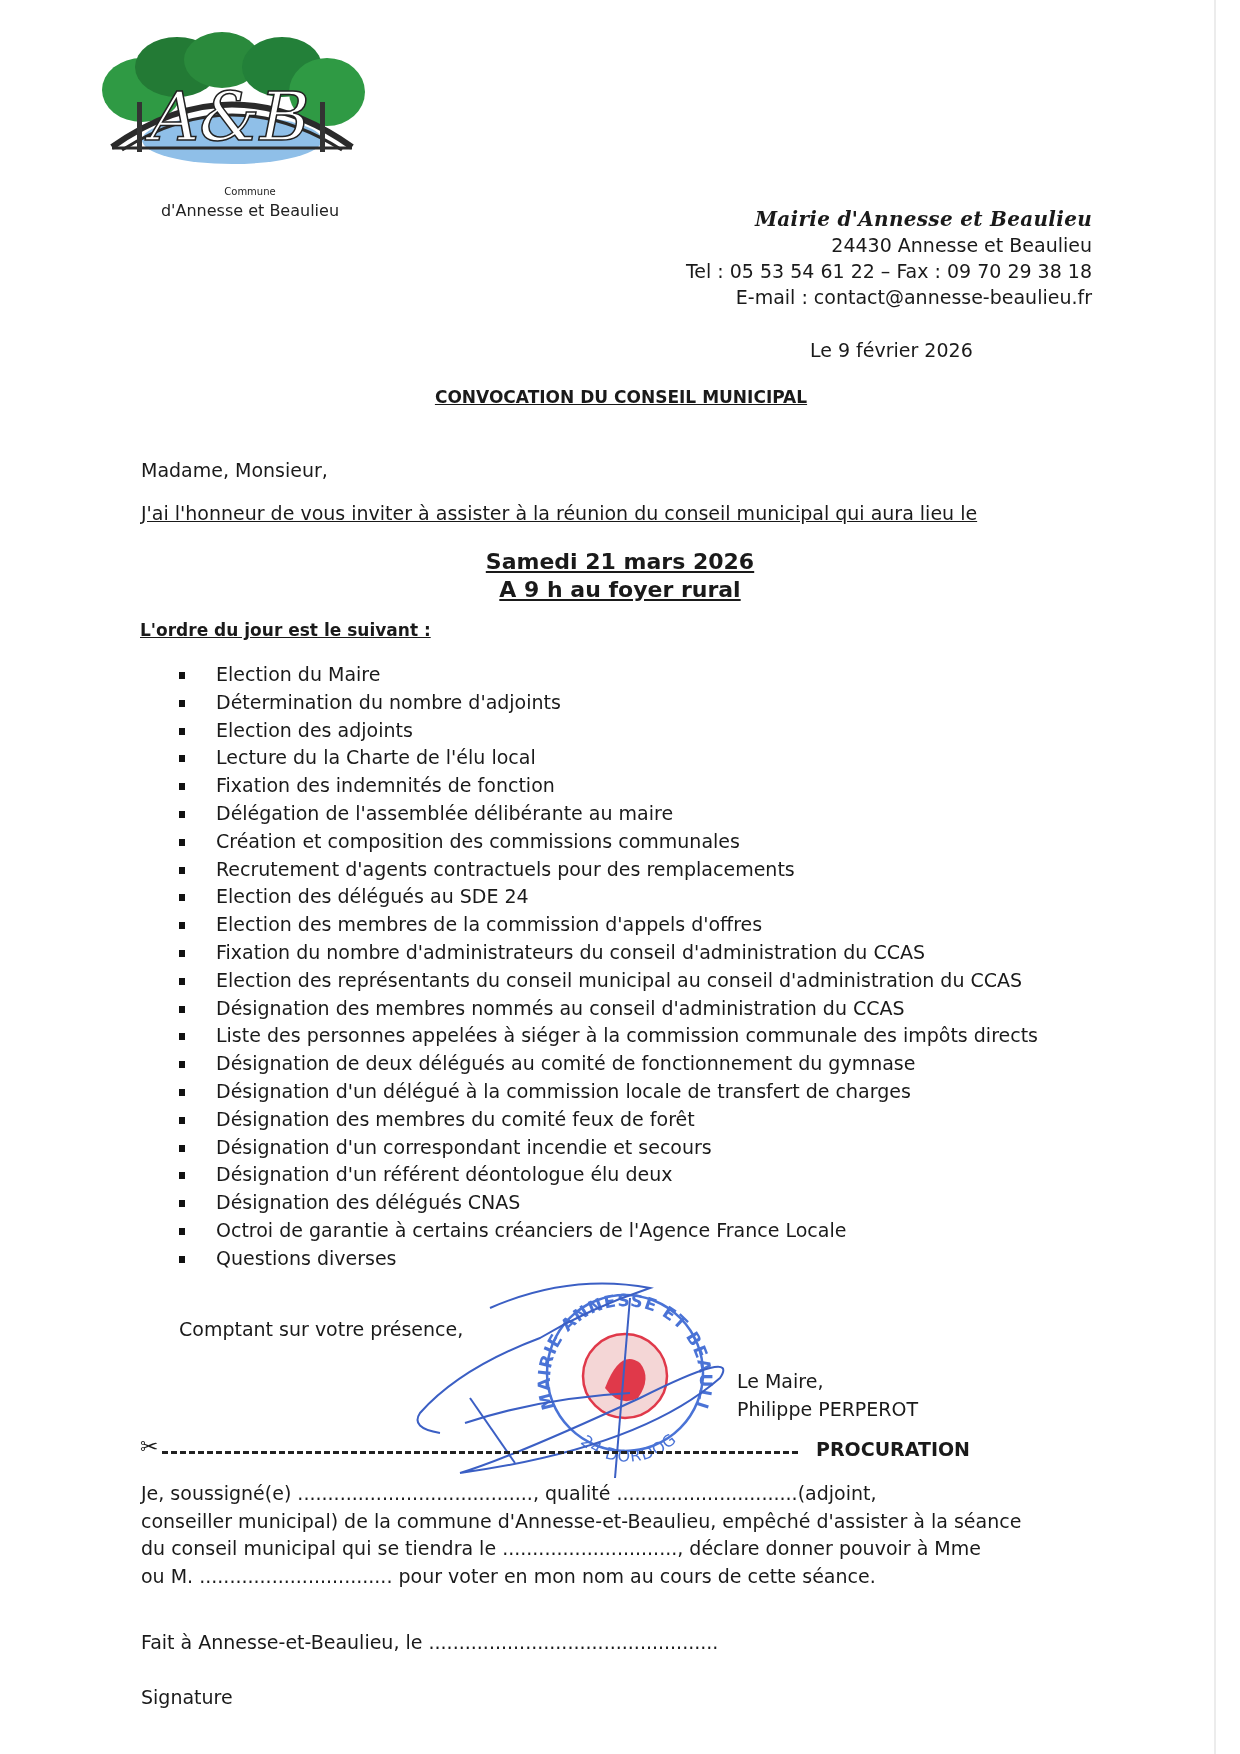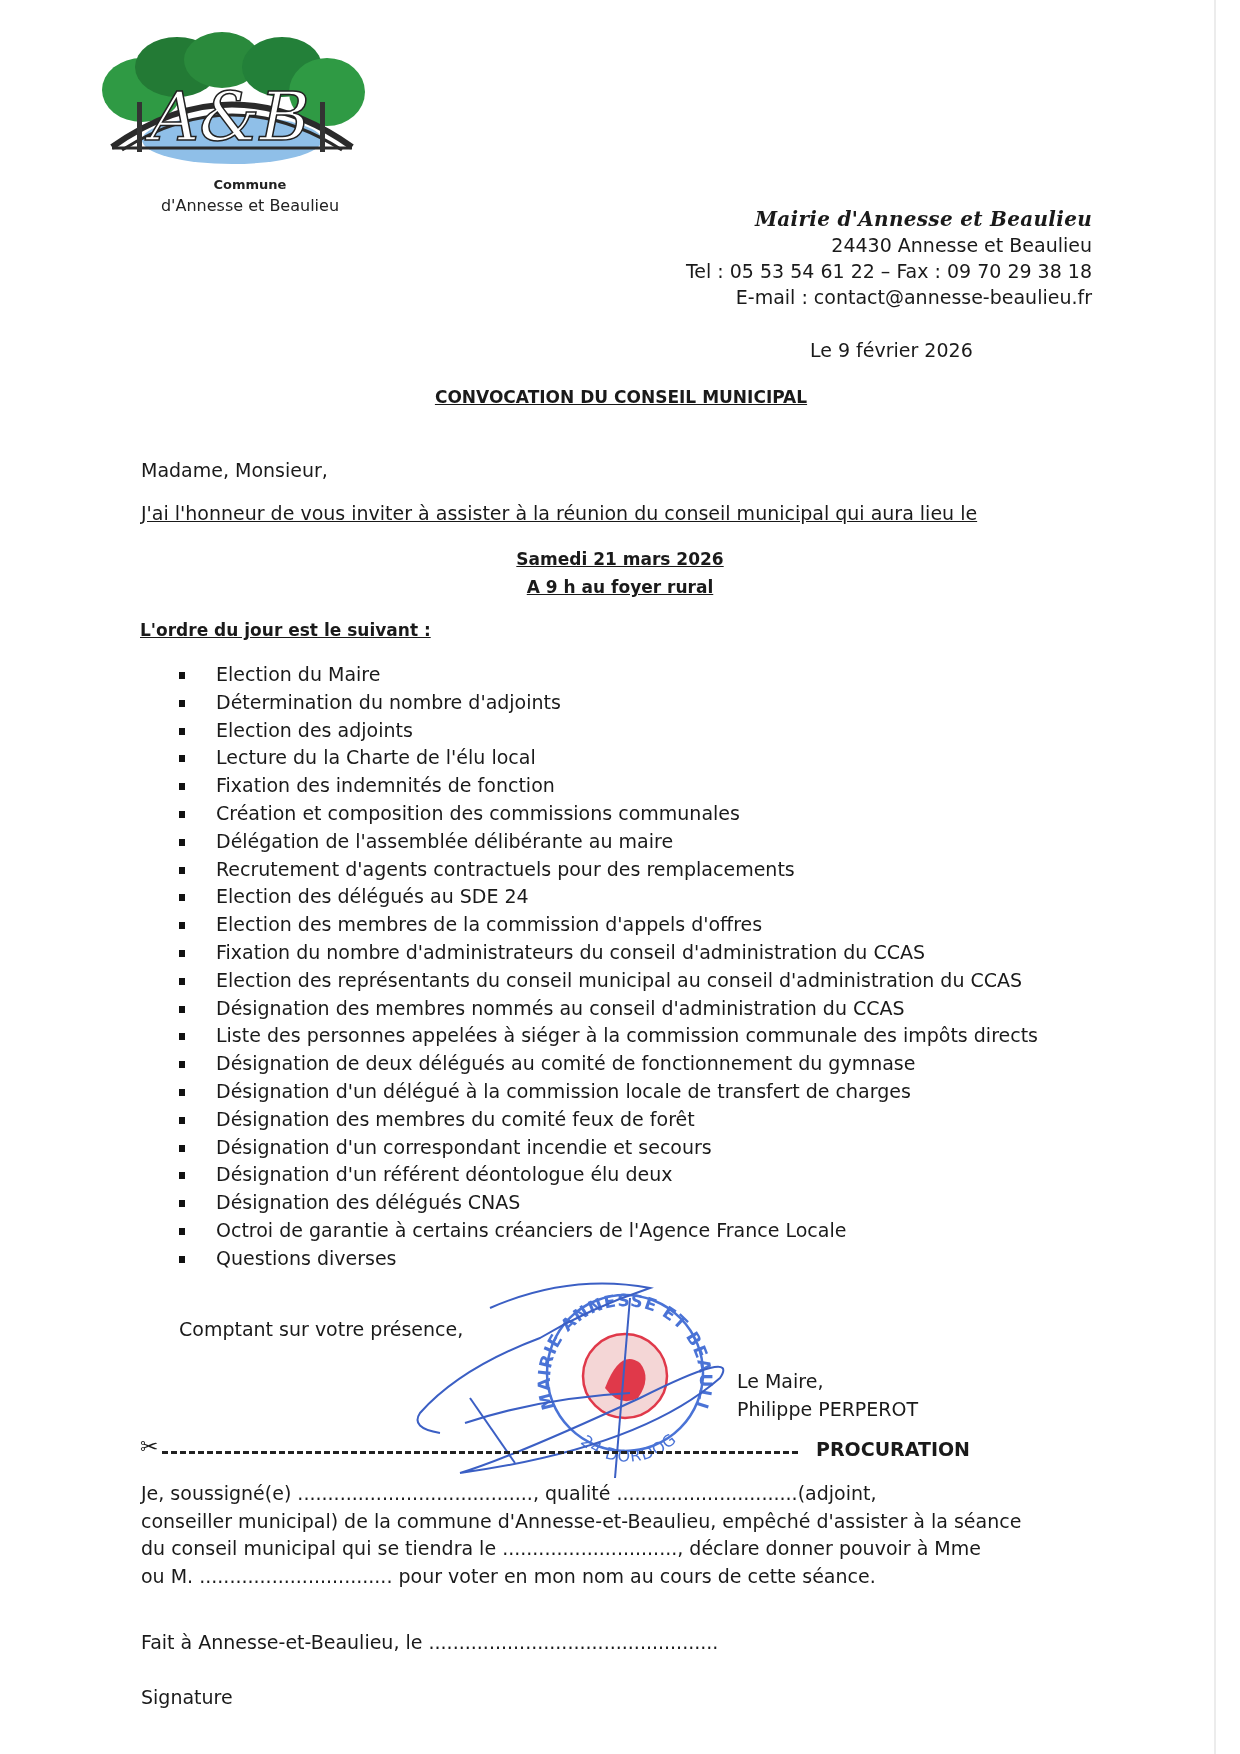--- a/index.html
+++ b/index.html
@@ -6,35 +6,35 @@
     body {
       width: 1240px; height: 1754px; background: #ffffff; position: relative; overflow: hidden;
       font-family: "DejaVu Sans", sans-serif; color: #1a1a1a;
     }
     .page-edge { position: absolute; left: 1214px; top: 0; width: 2px; height: 1754px; background: #ececec; }
     .abs { position: absolute; }
 
     
     .logo { left: 92px; top: 22px; width: 280px; height: 200px; }
     .logo-caption { left: 130px; top: 177px; width: 240px; text-align: center; }
-    .logo-caption .commune { font-size: 13px; font-weight: bold; color: #222; display:block; }
+    .logo-caption .commune { font-size: 10px; font-weight: normal; color: #222; display:block;margin-top:9px; }
     .logo-caption .name { font-size: 16px; color: #222; display:block; margin-top: 4px; }
 
     
     .mairie-block { right: 148px; top: 206px; text-align: right; font-size: 19px; line-height: 26px; }
     .mairie-title { font-family: "DejaVu Serif", serif; font-style: italic; font-weight: bold; font-size: 20px; letter-spacing: 0.3px; }
     .date-line { left: 810px; top: 339px; font-size: 19px; }
 
     .title { left: 0; width: 1240px; top: 387px; text-align: center; font-weight: bold; font-size: 17px; text-decoration: underline; }
     .title span { position: relative; left: 1px; }
 
     .greeting { left: 141px; top: 459px; font-size: 19px; }
     .intro { left: 141px; top: 502px; font-size: 19px; text-decoration: underline; }
 
-    .meeting { left: 0; width: 1240px; text-align: center; font-weight: bold; font-size: 17px; text-decoration: underline; }
+    .meeting { left: 0; width: 1240px; text-align: center; font-weight: bold; font-size: 22px; text-decoration: underline; }
     .meeting-date { top: 549px; }
     .meeting-place { top: 577px; }
 
     .agenda-title { left: 140px; top: 620px; font-weight: bold; font-size: 17px; text-decoration: underline; }
     .agenda { left: 176px; top: 661px; margin: 0; padding: 0; list-style: none; }
     .agenda li { position: relative; height: 27.8px; font-size: 19px; line-height: 27.8px; padding-left: 40px; white-space: nowrap; }
     .agenda li .bullet { position: absolute; left: 3px; top: 11px; width: 6px; height: 7px; background: #111; }
 
     .closing { left: 179px; top: 1318px; font-size: 19px; }
     .signer { left: 737px; top: 1367px; font-size: 19px; line-height: 28px; }
@@ -91,22 +91,22 @@
 <div class="abs meeting meeting-place">A 9 h au foyer rural</div>
 
 <div class="abs agenda-title">L'ordre du jour est le suivant :</div>
 
 <ul class="abs agenda">
   <li><span class="bullet"></span><span>Election du Maire</span></li>
   <li><span class="bullet"></span><span>Détermination du nombre d'adjoints</span></li>
   <li><span class="bullet"></span><span>Election des adjoints</span></li>
   <li><span class="bullet"></span><span>Lecture du la Charte de l'élu local</span></li>
   <li><span class="bullet"></span><span>Fixation des indemnités de fonction</span></li>
+  <li><span class="bullet"></span><span>Délégation de l'assemblée délibérante au maire</span></li>
   <li><span class="bullet"></span><span>Création et composition des commissions communales</span></li>
-  <li><span class="bullet"></span><span>Délégation de l'assemblée délibérante au maire</span></li>
   <li><span class="bullet"></span><span>Recrutement d'agents contractuels pour des remplacements</span></li>
   <li><span class="bullet"></span><span>Election des délégués au SDE 24</span></li>
   <li><span class="bullet"></span><span>Election des membres de la commission d'appels d'offres</span></li>
   <li><span class="bullet"></span><span>Fixation du nombre d'administrateurs du conseil d'administration du CCAS</span></li>
   <li><span class="bullet"></span><span>Election des représentants du conseil municipal au conseil d'administration du CCAS</span></li>
   <li><span class="bullet"></span><span>Désignation des membres nommés au conseil d'administration du CCAS</span></li>
   <li><span class="bullet"></span><span>Liste des personnes appelées à siéger à la commission communale des impôts directs</span></li>
   <li><span class="bullet"></span><span>Désignation de deux délégués au comité de fonctionnement du gymnase</span></li>
   <li><span class="bullet"></span><span>Désignation d'un délégué à la commission locale de transfert de charges</span></li>
   <li><span class="bullet"></span><span>Désignation des membres du comité feux de forêt</span></li>

